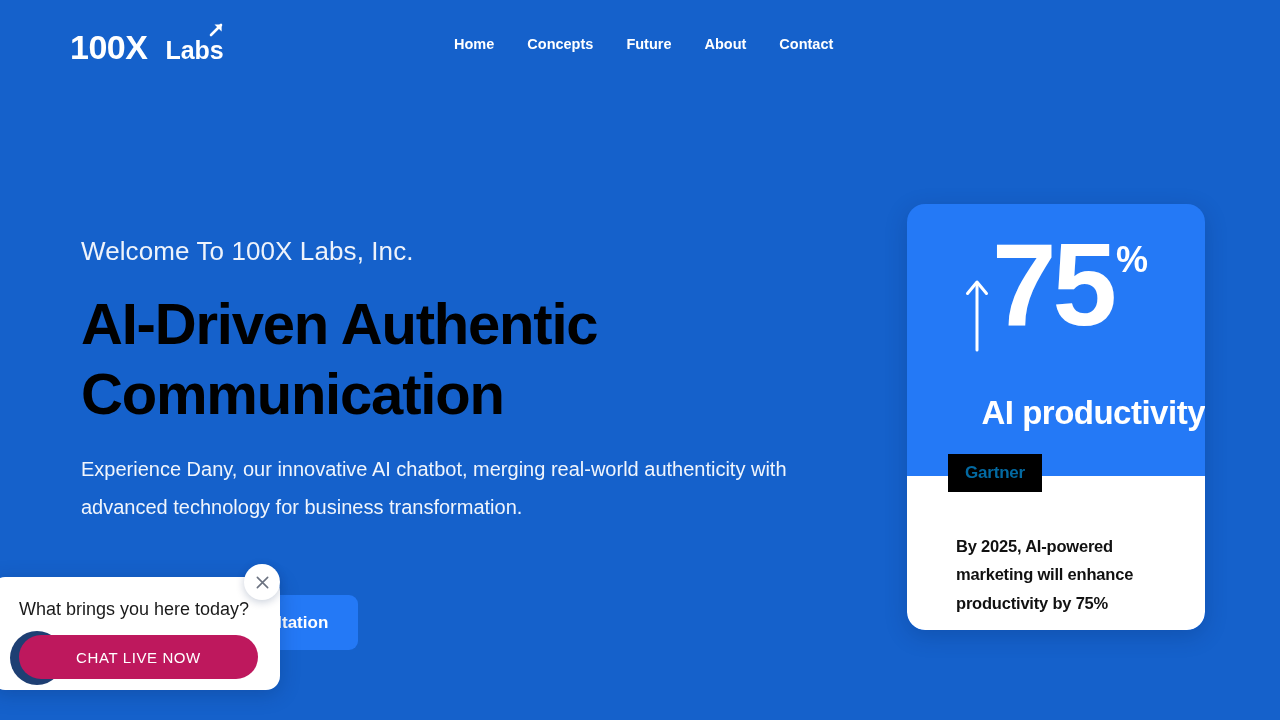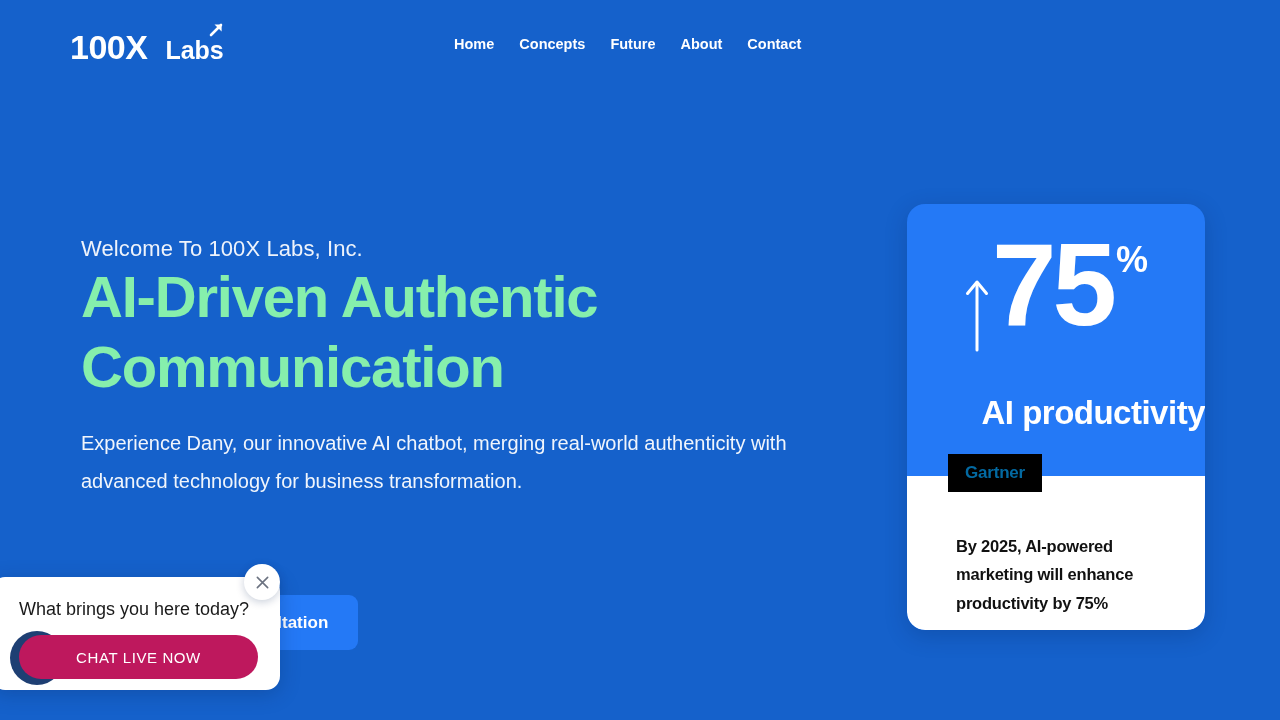--- a/index.html
+++ b/index.html
@@ -13,31 +13,31 @@
   
   .header { position:absolute; top:0; left:0; width:1280px; height:92px; }
   .logo { position:absolute; left:70px; top:30px; display:flex; align-items:flex-end;
           color:#fff; user-select:none; }
   .logo-100x { font-size:34px; font-weight:700; letter-spacing:-0.5px; line-height:1;
                position:relative; }
   .logo-arrow { position:absolute; right:-1px; top:-9px; width:18px; height:18px; }
   .logo-labs { font-size:25px; font-weight:700; line-height:1; margin-left:18px;
                position:relative; top:-1px; }
 
-  .nav { position:absolute; left:454px; top:36px; display:flex; gap:0; }
+  .nav { position:absolute; left:454px; top:36px; display:flex; gap:8px; }
   .nav a { color:#ffffff; font-size:14.5px; font-weight:700; text-decoration:none;
            padding:0 25px 0 0; white-space:nowrap; }
   .nav a:last-child { padding-right:0; }
 
   
   .hero { position:absolute; left:81px; top:236px; width:760px; }
-  .eyebrow { color:#eef3fb; font-size:22px; font-weight:400; line-height:1.2;
+  .eyebrow { color:#eef3fb; font-size:26px; font-weight:400; line-height:1.2;
              letter-spacing:0.1px; }
-  .headline { color:#86efac; font-size:58px; font-weight:700; line-height:1.2;
-              letter-spacing:-1.2px; max-width:660px; }
+  .headline { color:#000000; font-size:58px; font-weight:700; line-height:1.2;
+              letter-spacing:-1.2px; margin-top:22px; max-width:660px; }
   .subcopy { color:#f0f5fc; font-size:20px; font-weight:400; line-height:1.9;
              margin-top:22px; max-width:720px; }
 
   .cta { position:absolute; left:133px; top:595px; height:55px;
          background:#2479f6; border:none; border-radius:9px;
          color:#ffffff; font-size:17px; font-weight:700;
          font-family:"Liberation Sans", sans-serif;
          padding:0 30px; cursor:pointer; white-space:nowrap; }
 
   

